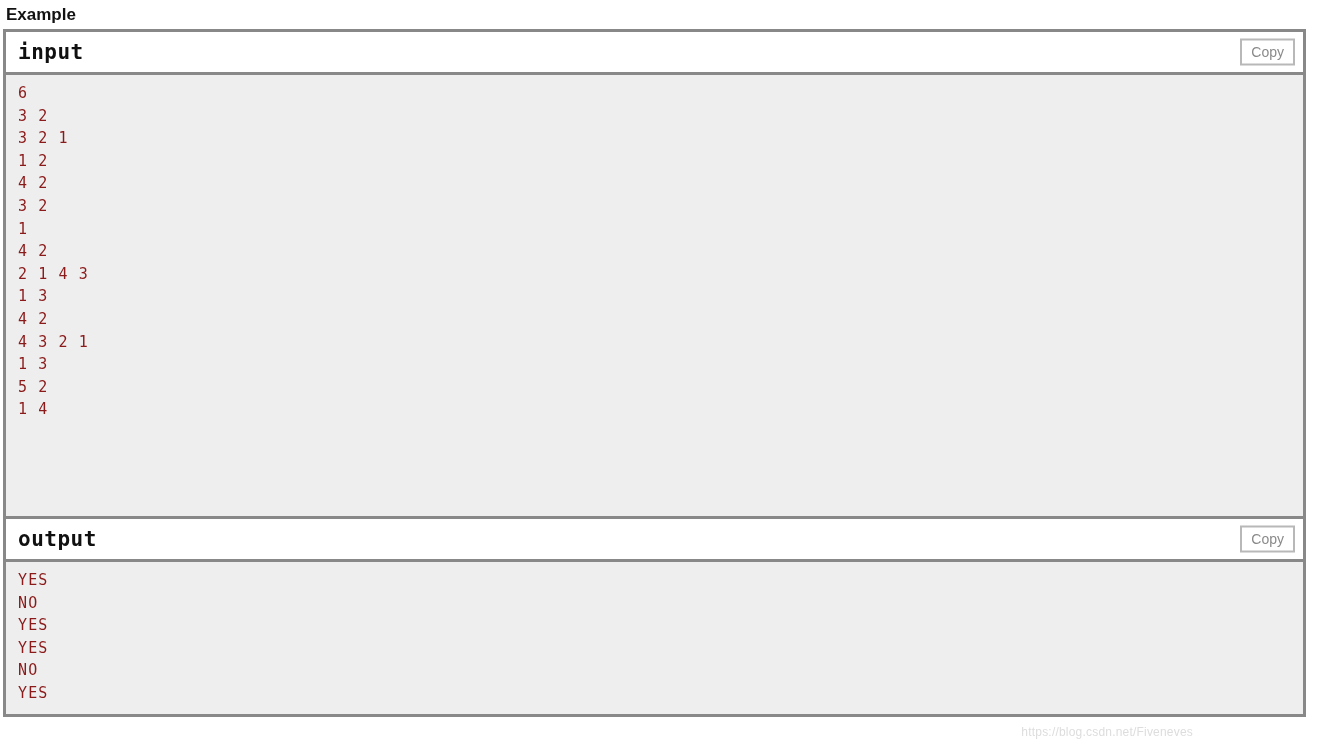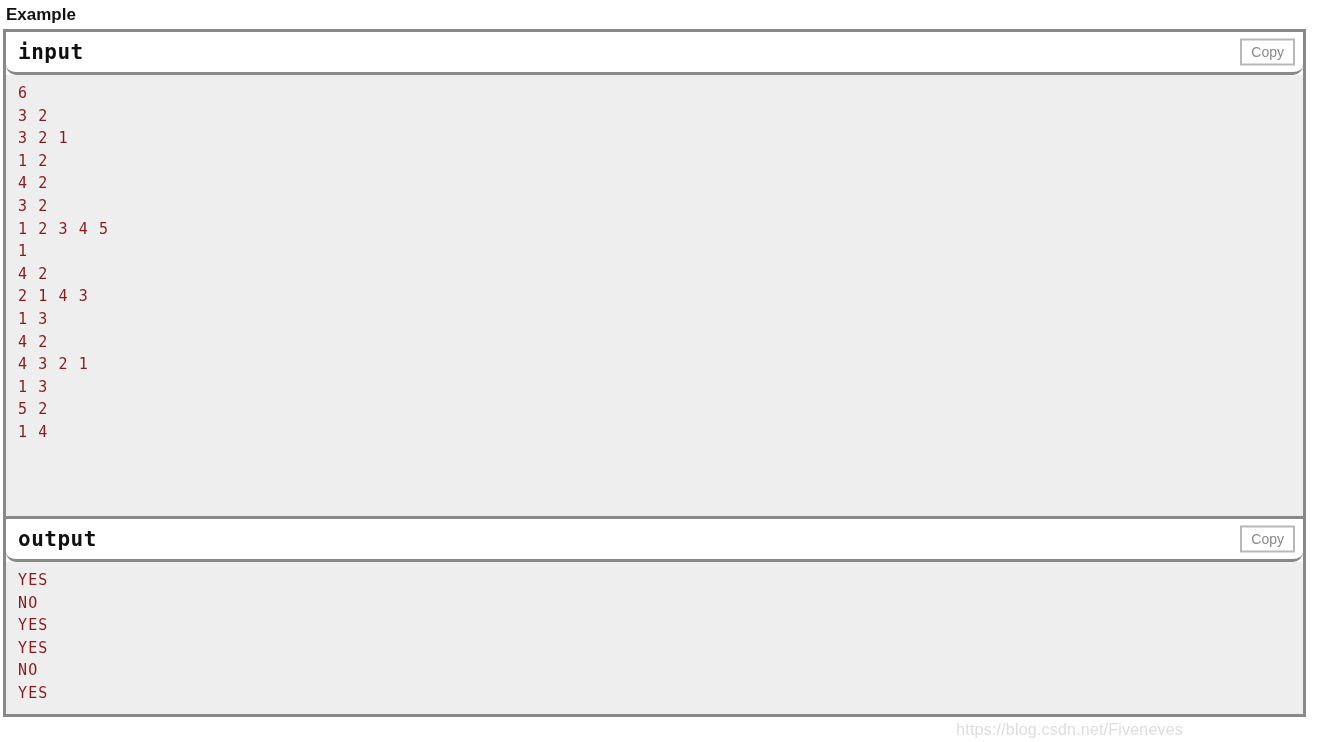--- a/index.html
+++ b/index.html
@@ -49,21 +49,20 @@
 
   .block-title {
     position: relative;
     background: #ffffff;
     height: 43px;
     box-sizing: border-box;
     border-bottom: 3px solid #888888;
     padding: 0 0 0 12px;
     display: flex;
     align-items: center;
-    border-radius: 10px;
   }
 
   .block-title-text {
     font-family: "DejaVu Sans Mono", "Liberation Mono", monospace;
     font-size: 21px;
     font-weight: bold;
     color: #101010;
     line-height: 24px;
     letter-spacing: 0.5px;
   }
@@ -112,24 +111,24 @@
     height: 22.6px;
   }
 
   .sep-between {
     height: 0;
     border-top: 3px solid #888888;
   }
 
   .watermark {
     position: absolute;
-    right: 16px;
+    right: 6px;
     bottom: 3px;
     font-family: "Liberation Sans", sans-serif;
-    font-size: 16px;
+    font-size: 12px;
     color: #dddddd;
     letter-spacing: 0.2px;
     user-select: none;
     pointer-events: none;
     white-space: nowrap;
   }
 </style>
 </head>
 <body>
 
@@ -144,21 +143,20 @@
         <span class="block-title-text">input</span>
         <button class="copy-btn">Copy</button>
       </div>
       <div class="block-body input-body">
         <div class="code-line">6</div>
         <div class="code-line">3 2</div>
         <div class="code-line">3 2 1</div>
         <div class="code-line">1 2</div>
         <div class="code-line">4 2</div>
         <div class="code-line">3 2</div>
-        <div class="code-line">1 2 3 4 5</div>
         <div class="code-line">1</div>
         <div class="code-line">4 2</div>
         <div class="code-line">2 1 4 3</div>
         <div class="code-line">1 3</div>
         <div class="code-line">4 2</div>
         <div class="code-line">4 3 2 1</div>
         <div class="code-line">1 3</div>
         <div class="code-line">5 2</div>
         <div class="code-line">1 4</div>
       </div>

